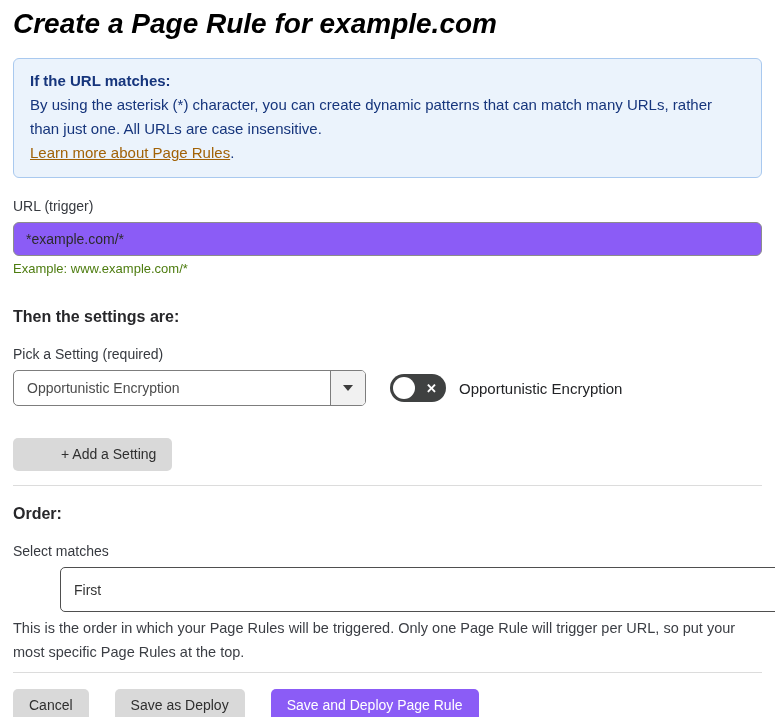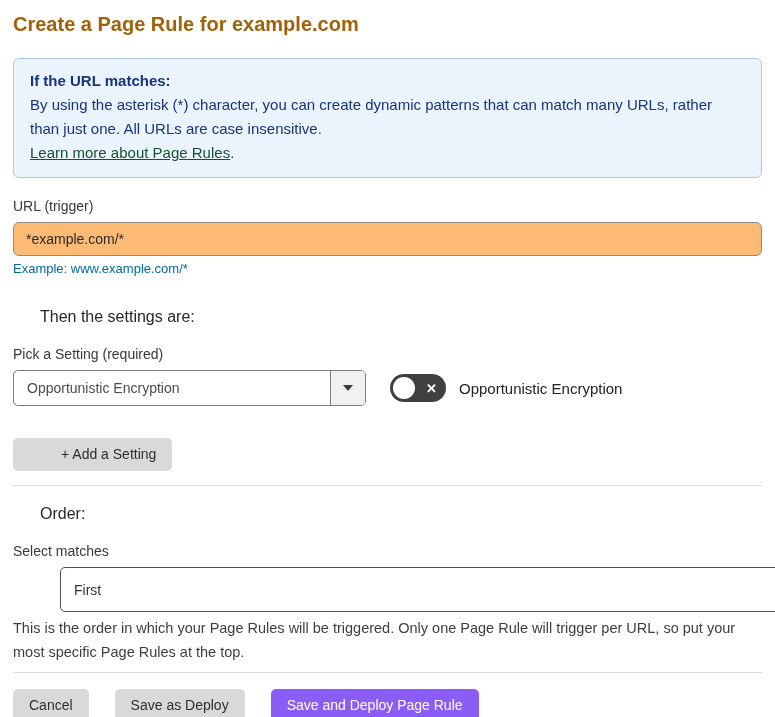--- a/index.html
+++ b/index.html
@@ -7,47 +7,47 @@
   body {
     width: 775px; height: 717px;
     font-family: "Liberation Sans", sans-serif;
     color: #2b2b2b;
     overflow: hidden;
   }
   .container { width: 775px; height: 717px; padding: 0 13px; }
 
   .page-title {
     margin-top: 12px;
-    font-size: 20px; line-height: 24px; font-weight: bold; color: #a16207;
+    font-size: 28px; line-height: 24px; font-weight: bold; color: #000000; font-style: italic;
   }
 
   .info-box {
     margin-top: 22px;
     background: #ebf3fc;
     border: 1px solid #a9c9ef;
     border-radius: 6px;
     padding: 10px 16px 12px 16px;
     font-size: 15px; line-height: 24px;
     color: #16357c;
   }
   .info-heading { font-weight: bold; }
-  .info-link { color: #14532d; text-decoration: underline; cursor: pointer; margin-top: 44px; }
+  .info-link { color: #a16207; text-decoration: underline; cursor: pointer; margin-top: 44px; }
 
   .field-label { margin-top: 20px; font-size: 14px; line-height: 17px; color: #36393f; }
 
   .url-input {
     margin-top: 7px; width: 100%; height: 34px;
     border: 1px solid #8c8c8c; border-radius: 6px;
     padding: 0 12px; font-size: 14px; color: #2b2b2b;
     font-family: "Liberation Sans", sans-serif;
-    outline: none; background: #fdba74;
+    outline: none; background: #8b5cf6;
   }
-  .helper-text { margin-top: 5px; font-size: 13px; line-height: 16px; color: #0369a1; }
+  .helper-text { margin-top: 5px; font-size: 13px; line-height: 16px; color: #4d7c0f; }
 
-  .section-heading { margin-top: 30px; font-size: 16px; line-height: 19px; font-weight: normal; color: #27272a; margin-left: 27px; }
+  .section-heading { margin-top: 30px; font-size: 16px; line-height: 19px; font-weight: bold; color: #27272a; }
 
   .setting-row { margin-top: 7px; display: flex; align-items: center; }
 
   .custom-select {
     width: 353px; height: 36px;
     border: 1px solid #7d7d7d; border-radius: 5px;
     display: flex; align-items: stretch; overflow: hidden;
     background: #fff; cursor: pointer;
   }
   .custom-select .sel-text {

